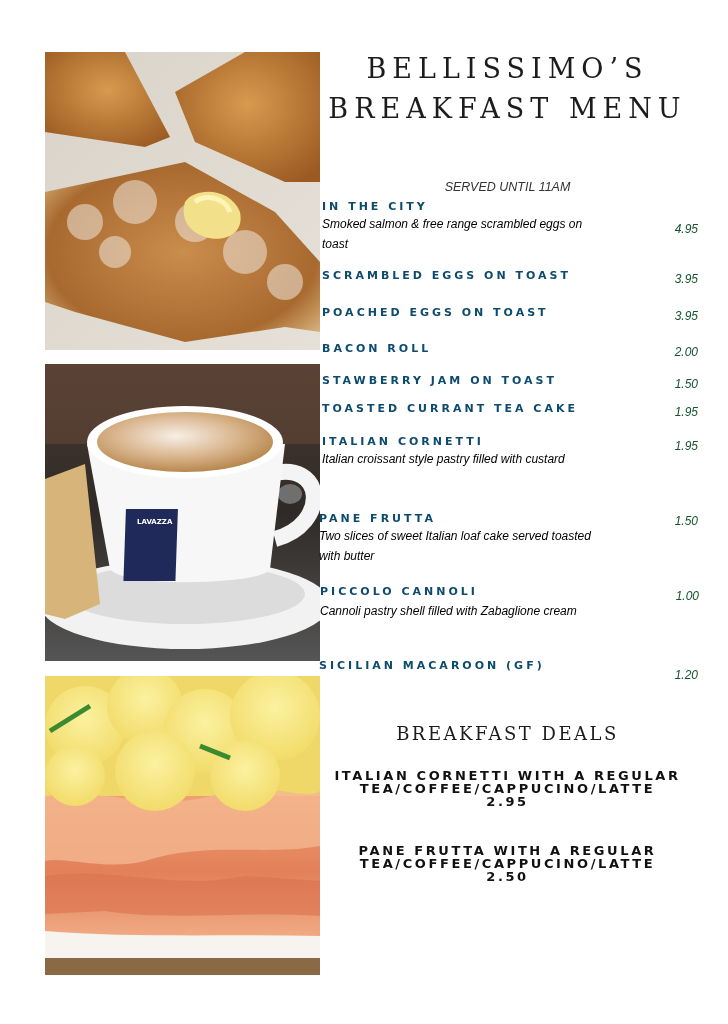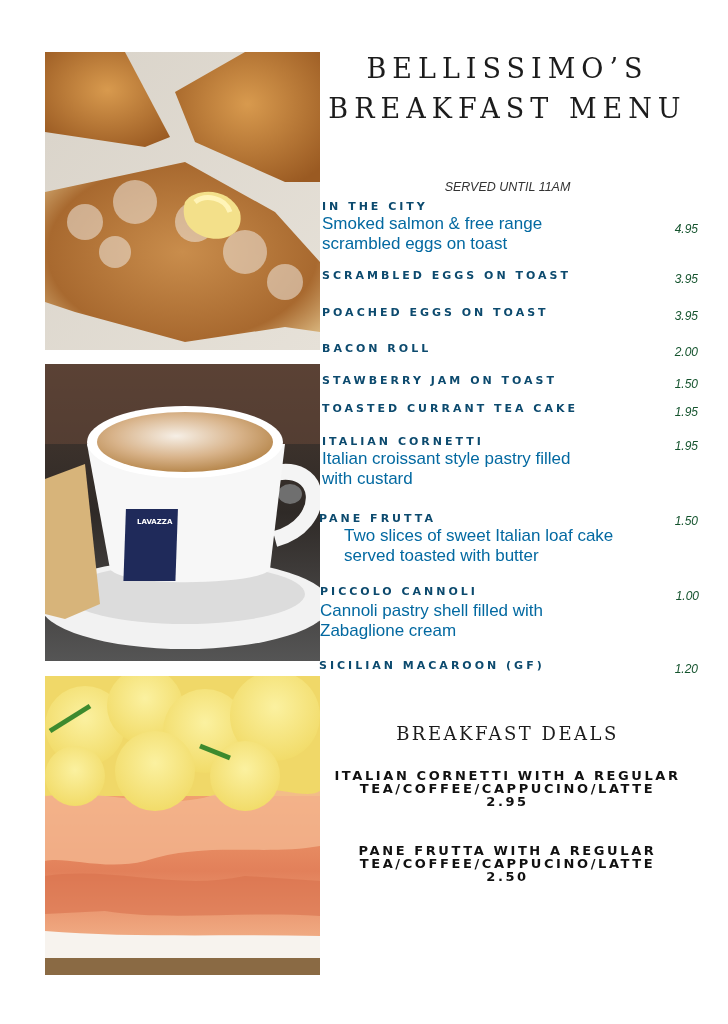--- a/index.html
+++ b/index.html
@@ -13,22 +13,22 @@
   .title { position:absolute; left:300px; width:415px; text-align:center;
     font-family:"DejaVu Serif", serif; font-weight:normal; color:#1c1c1c; }
   #title1 { top:53px; font-size:27px; letter-spacing:6px; }
   #title2 { top:93px; font-size:27px; letter-spacing:6px; }
   #subtitle { position:absolute; left:300px; width:415px; top:136px; text-align:center;
     font-family:"Liberation Sans", sans-serif; font-style:italic; font-size:12.5px; color:#333;margin-top:44px; }
 
   .item { position:absolute; left:322px; width:376px; }
   .item-name { font-family:"DejaVu Sans", sans-serif; font-weight:bold; font-size:11px;
     letter-spacing:3px; color:#0c4a6e; white-space:nowrap; }
-  .item-desc { font-family:"Liberation Sans", sans-serif; font-size:17px;
-    line-height:20px; color:#0369a1; width:280px; margin-top:1px; }
+  .item-desc { font-family:"Liberation Sans", sans-serif; font-style:italic; font-size:12px;
+    line-height:20px; color:#000000; width:280px; margin-top:1px; }
   .price { position:absolute; right:0; font-family:"Liberation Sans", sans-serif; font-style:italic;
     font-size:12px; color:#14532d; }
 
   #deals-title { position:absolute; left:300px; width:415px; top:723px; text-align:center;
     font-family:"DejaVu Serif", serif; font-size:18px; letter-spacing:2.5px; color:#1c1c1c; }
   .deal { position:absolute; left:300px; width:415px; text-align:center;
     font-family:"DejaVu Sans", sans-serif; font-weight:bold; font-size:13px; letter-spacing:2.6px;
     line-height:13px; color:#111; }
   #deal1 { top:769px; }
   #deal2 { top:844px; }
@@ -161,31 +161,31 @@
   <div class="item-name">TOASTED CURRANT TEA CAKE</div>
   <div class="price" style="top:3px;">1.95</div>
 </div>
 <div class="item" style="top:435px;">
   <div class="item-name">ITALIAN CORNETTI</div>
   <div class="item-desc">Italian croissant style pastry filled with custard</div>
   <div class="price" style="top:4px;">1.95</div>
 </div>
 <div class="item" style="top:512px; left:319px; width:379px;">
   <div class="item-name">PANE FRUTTA</div>
-  <div class="item-desc" style="width:290px;margin-left:25px;">Two slices of sweet Italian loaf cake served toasted with butter</div>
+  <div class="item-desc" style="width:290px;">Two slices of sweet Italian loaf cake served toasted with butter</div>
   <div class="price" style="top:2px;">1.50</div>
 </div>
 <div class="item" style="top:585px; left:320px; width:379px;">
   <div class="item-name">PICCOLO CANNOLI</div>
   <div class="item-desc" style="width:290px; margin-top:3px;">Cannoli pastry shell filled with Zabaglione cream</div>
   <div class="price" style="top:4px;">1.00</div>
 </div>
 <div class="item" style="top:659px; left:319px; width:379px;">
   <div class="item-name">SICILIAN MACAROON (GF)</div>
-  <div class="price" style="top:3px;text-align:right;">1.20</div>
+  <div class="price" style="top:9px;text-align:right;">1.20</div>
 </div>
 
 <div id="deals-title">BREAKFAST DEALS</div>
 <div class="deal" id="deal1">
   <div>ITALIAN CORNETTI WITH A REGULAR</div>
   <div>TEA/COFFEE/CAPPUCINO/LATTE</div>
   <div>2.95</div>
 </div>
 <div class="deal" id="deal2">
   <div>PANE FRUTTA WITH A REGULAR</div>

